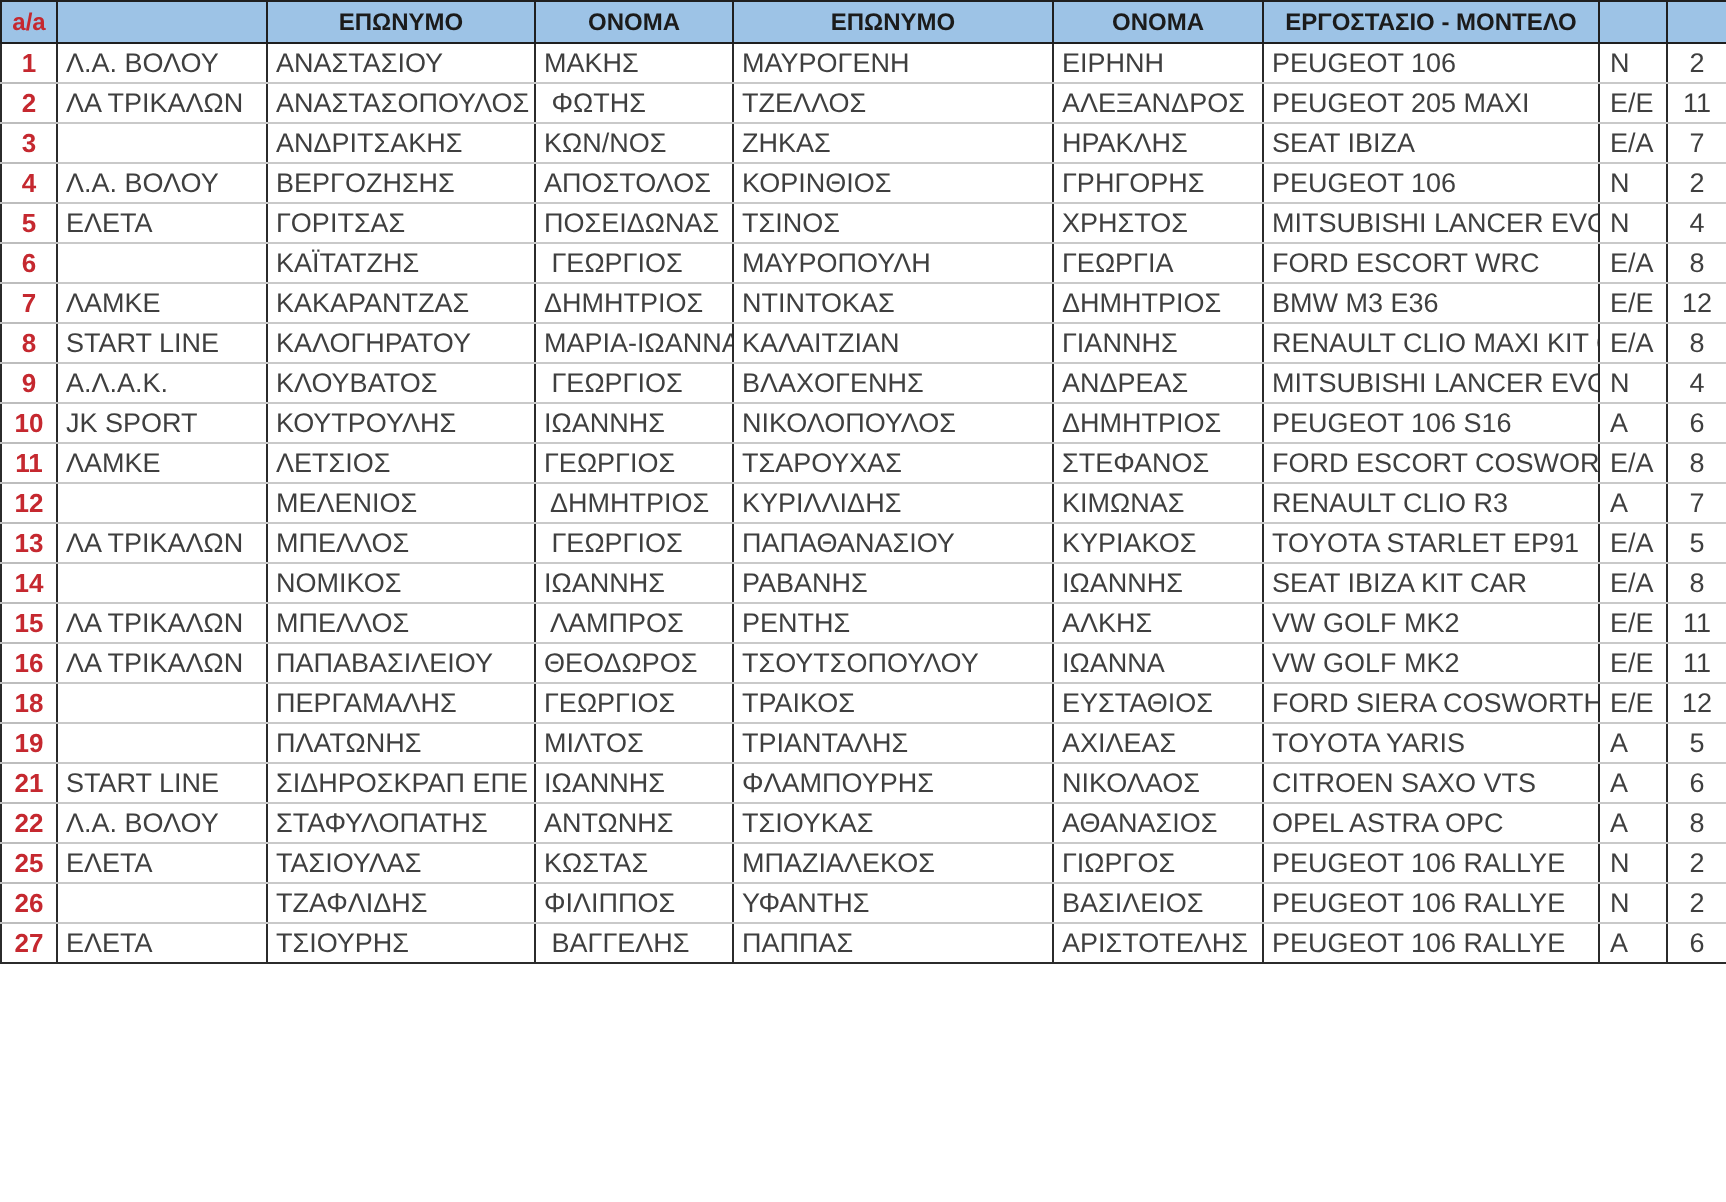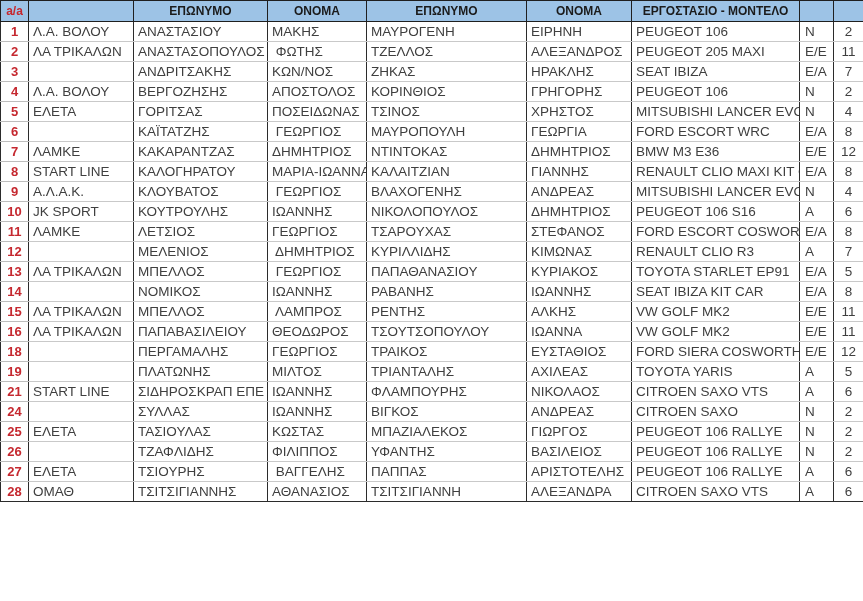--- a/index.html
+++ b/index.html
@@ -284,33 +284,33 @@
     <td>START LINE</td>
     <td>ΣΙΔΗΡΟΣΚΡΑΠ ΕΠΕ - Α</td>
     <td>ΙΩΑΝΝΗΣ</td>
     <td>ΦΛΑΜΠΟΥΡΗΣ</td>
     <td>ΝΙΚΟΛΑΟΣ</td>
     <td>CITROEN SAXO VTS</td>
     <td class="c-group">Α</td>
     <td class="c-cls">6</td>
   </tr>
 
-
-
-  <tr>
-    <td class="c-num">24</td>
-    <td></td>
-    <td>ΣΥΛΛΑΣ</td>
-    <td>ΙΩΑΝΝΗΣ</td>
-    <td>ΒΙΓΚΟΣ</td>
-    <td>ΑΝΔΡΕΑΣ</td>
-    <td>CITROEN SAXO</td>
-    <td class="c-group">N</td>
-    <td class="c-cls">2</td>
-  </tr>
+  <tr>
+    <td class="c-num">22</td>
+    <td>Λ.Α. ΒΟΛΟΥ</td>
+    <td>ΣΤΑΦΥΛΟΠΑΤΗΣ</td>
+    <td>ΑΝΤΩΝΗΣ</td>
+    <td>ΤΣΙΟΥΚΑΣ</td>
+    <td>ΑΘΑΝΑΣΙΟΣ</td>
+    <td>OPEL ASTRA OPC</td>
+    <td class="c-group">Α</td>
+    <td class="c-cls">8</td>
+  </tr>
+
+
 
   <tr>
     <td class="c-num">25</td>
     <td>ΕΛΕΤΑ</td>
     <td>ΤΑΣΙΟΥΛΑΣ</td>
     <td>ΚΩΣΤΑΣ</td>
     <td>ΜΠΑΖΙΑΛΕΚΟΣ</td>
     <td>ΓΙΩΡΓΟΣ</td>
     <td>PEUGEOT 106 RALLYE</td>
     <td class="c-group">N</td>
@@ -334,26 +334,15 @@
     <td>ΕΛΕΤΑ</td>
     <td>ΤΣΙΟΥΡΗΣ</td>
     <td> ΒΑΓΓΕΛΗΣ</td>
     <td>ΠΑΠΠΑΣ</td>
     <td>ΑΡΙΣΤΟΤΕΛΗΣ</td>
     <td>PEUGEOT 106 RALLYE</td>
     <td class="c-group">Α</td>
     <td class="c-cls">6</td>
   </tr>
 
-  <tr>
-    <td class="c-num">28</td>
-    <td>ΟΜΑΘ</td>
-    <td>ΤΣΙΤΣΙΓΙΑΝΝΗΣ</td>
-    <td>ΑΘΑΝΑΣΙΟΣ</td>
-    <td>ΤΣΙΤΣΙΓΙΑΝΝΗ</td>
-    <td>ΑΛΕΞΑΝΔΡΑ</td>
-    <td>CITROEN SAXO VTS</td>
-    <td class="c-group">Α</td>
-    <td class="c-cls">6</td>
-  </tr>
 </tbody>
   </table>
 </div>
 
 </body></html>

